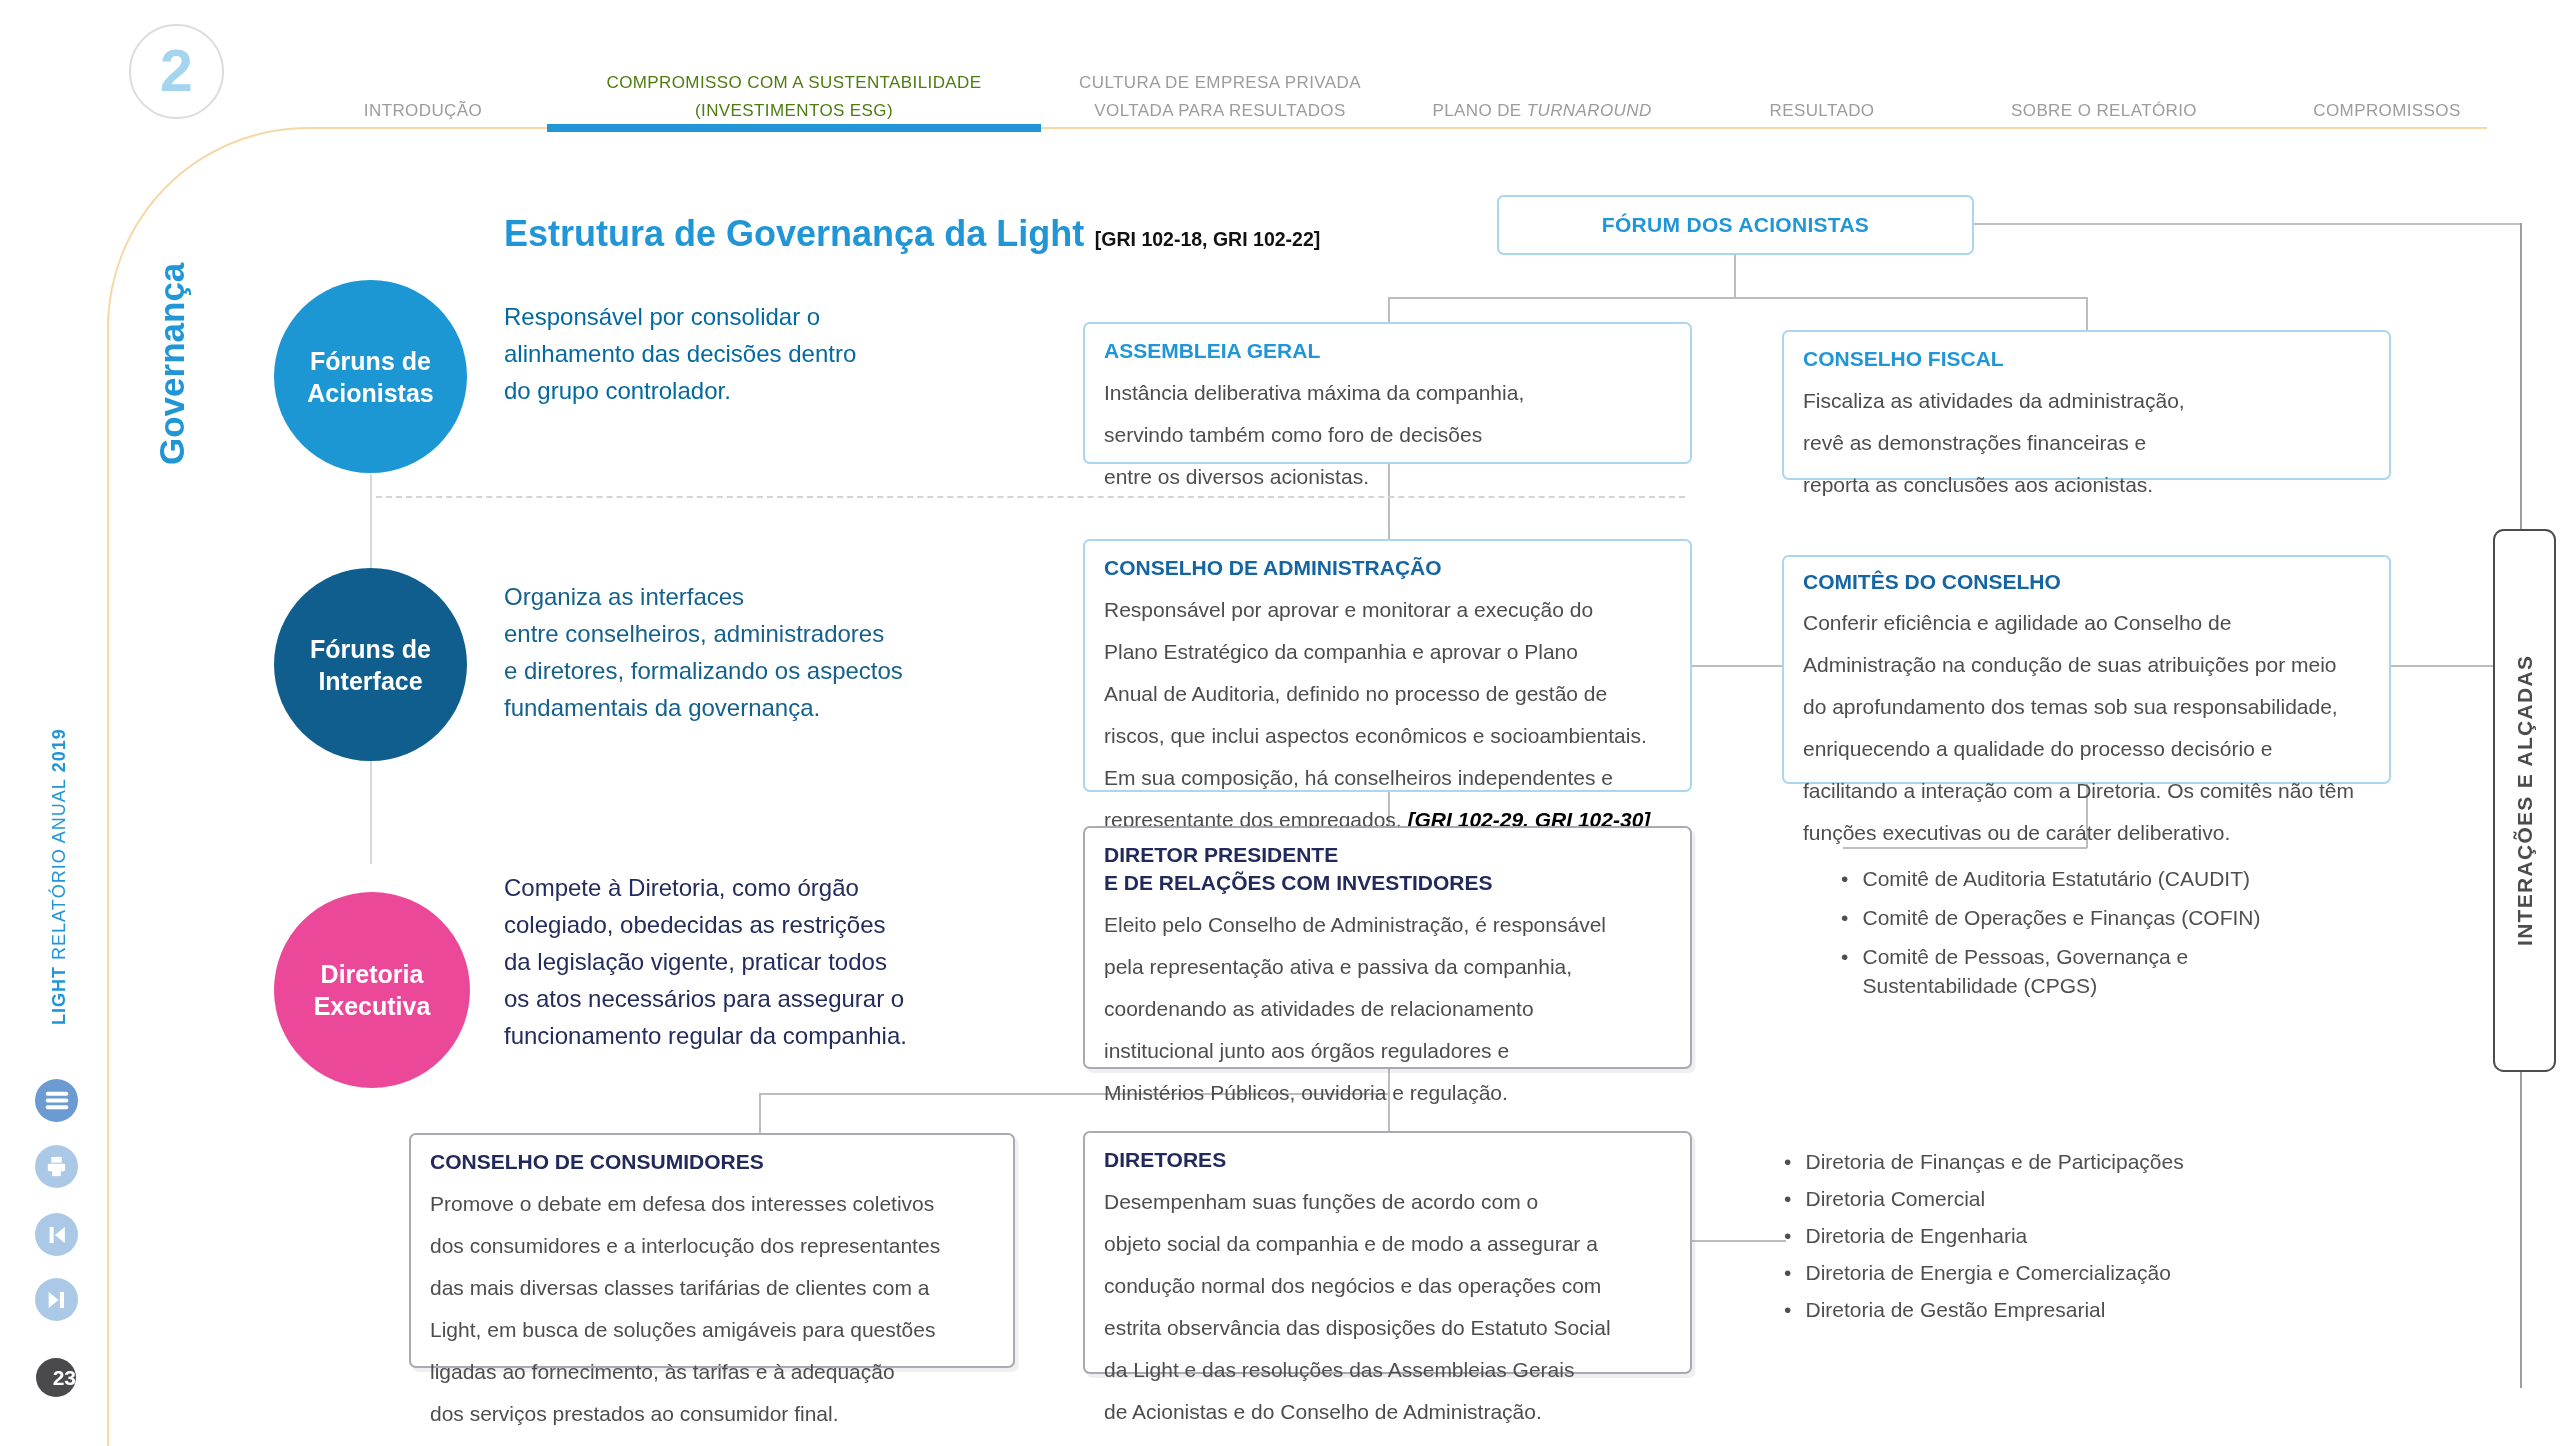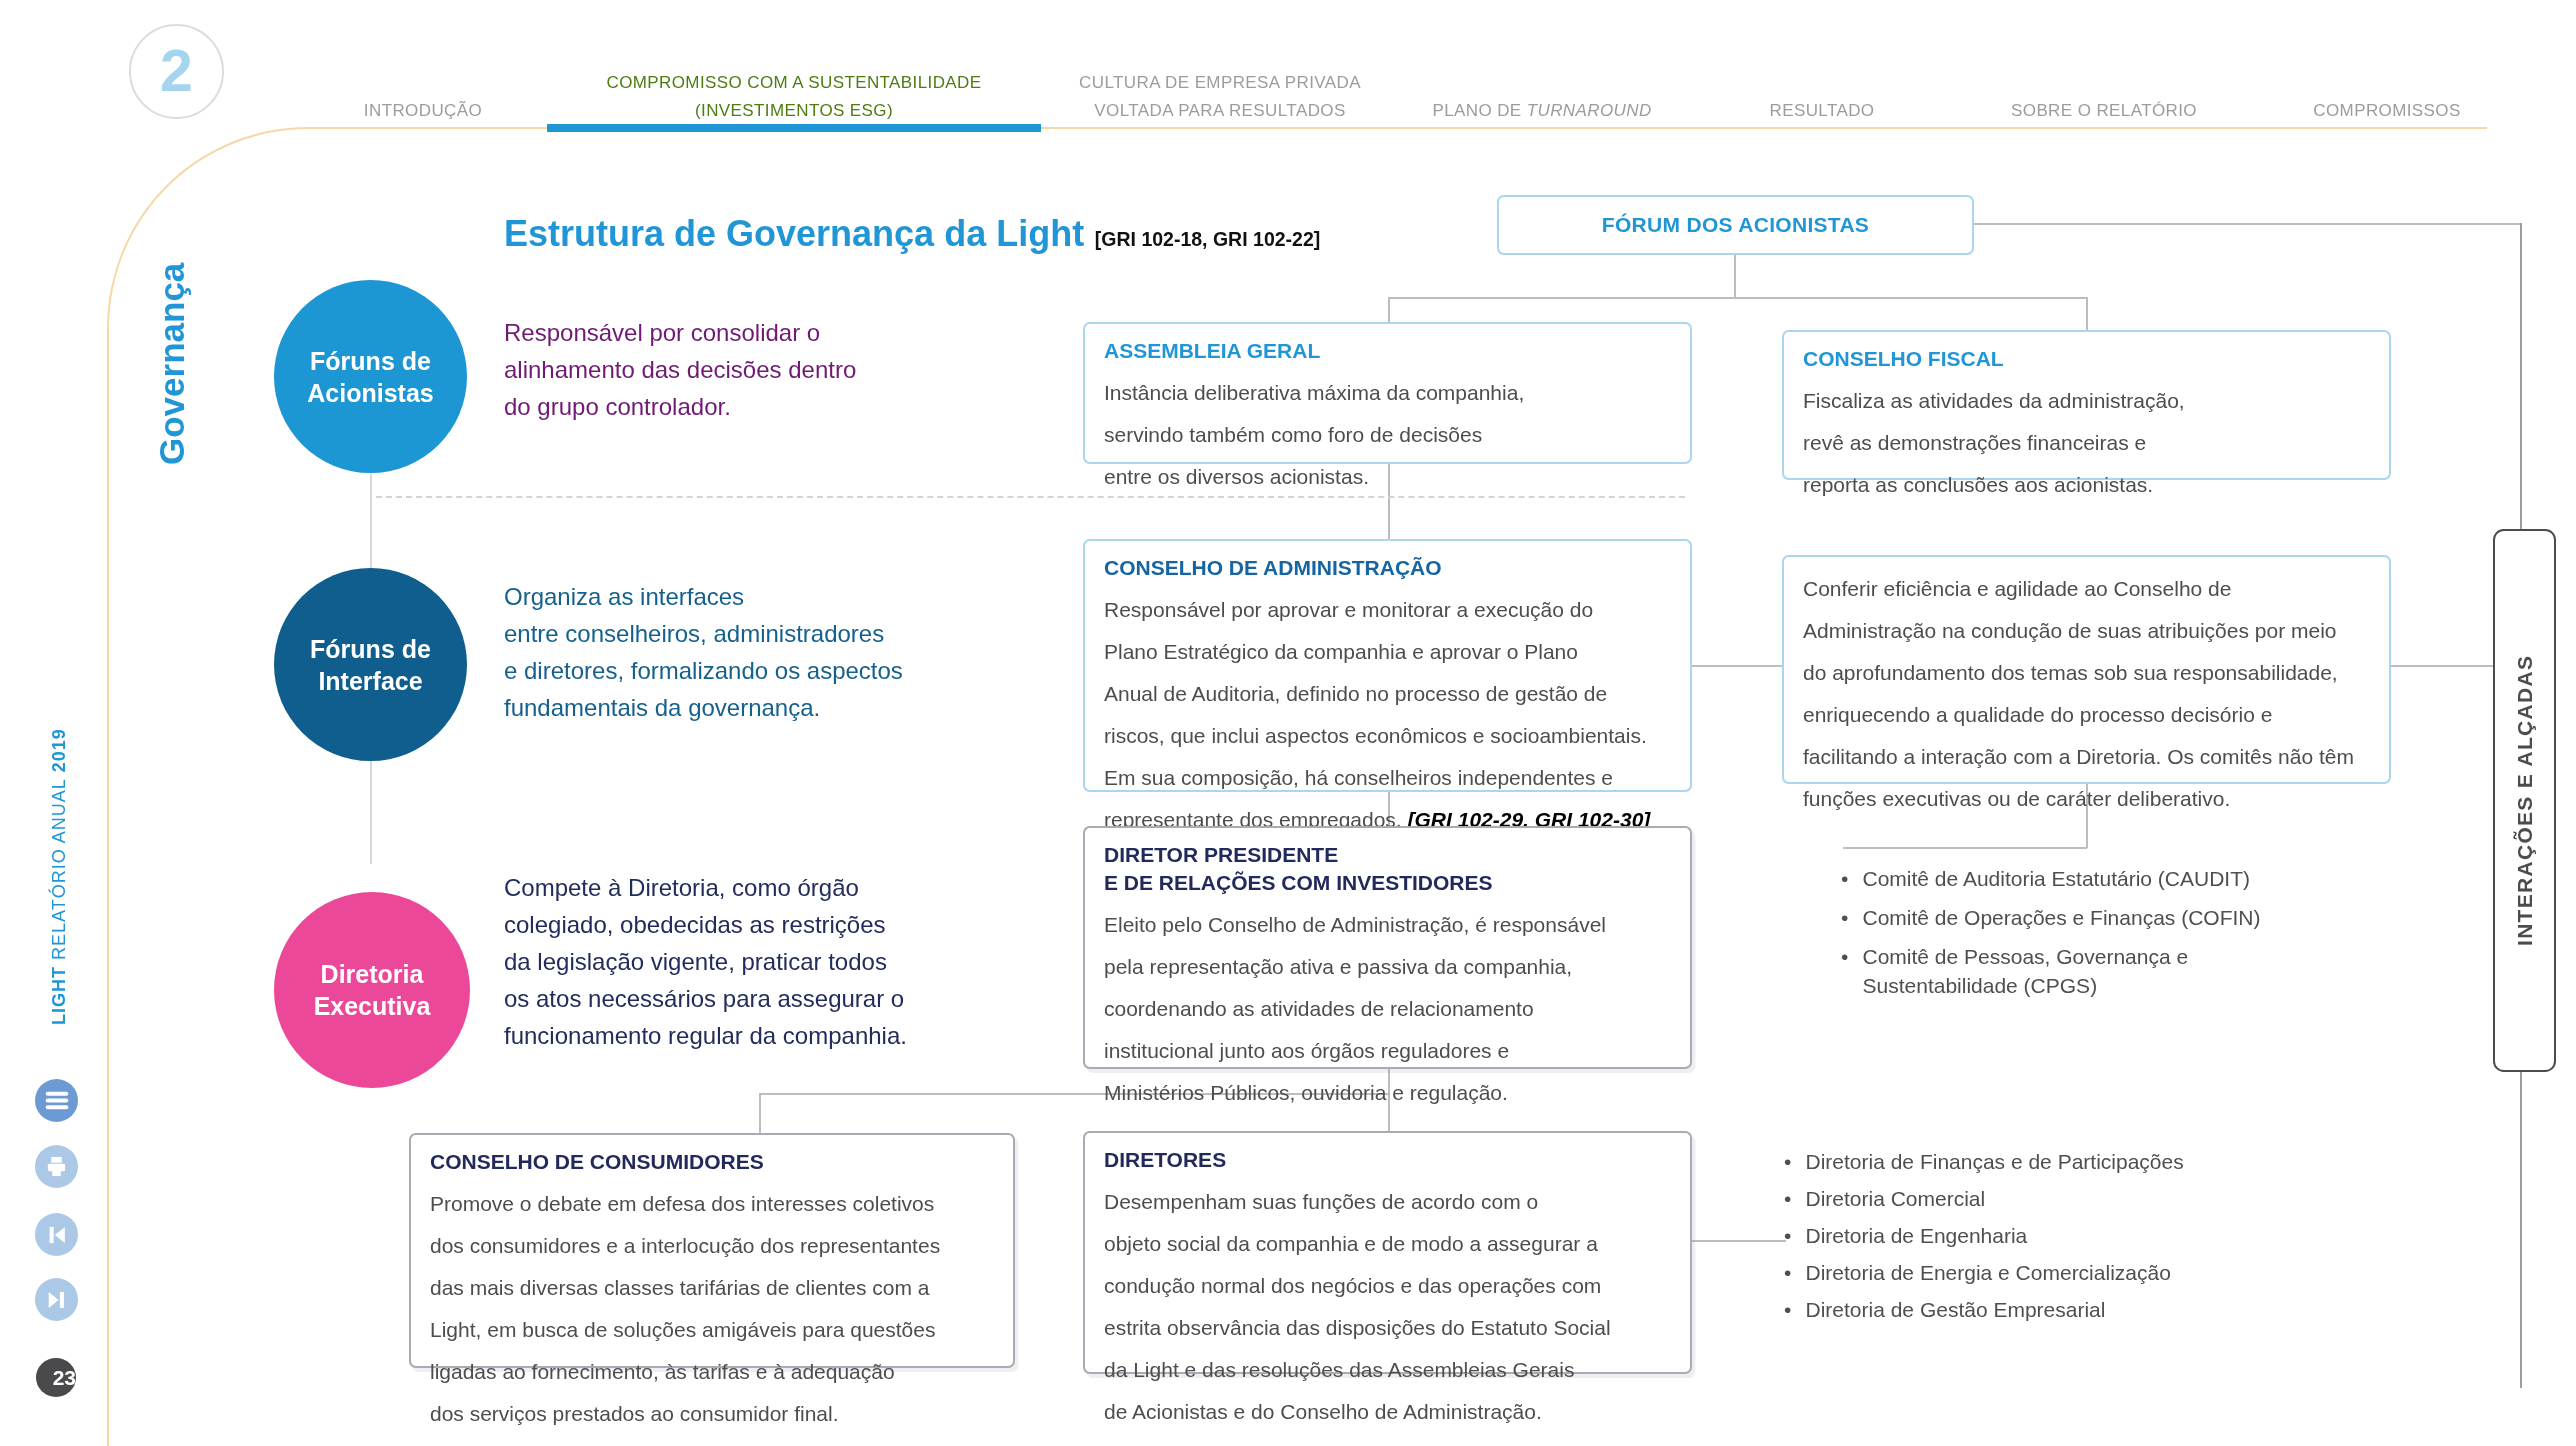--- a/index.html
+++ b/index.html
@@ -146,21 +146,21 @@
 <div class="abs" id="dash-sep"></div>
 <div class="abs" id="right-vline"></div>
 
 <div class="abs bigcircle pre" style="left:274px;top:280px;width:193px;height:193px;background:#1d97d3">Fóruns de
 Acionistas</div>
 <div class="abs bigcircle pre" style="left:274px;top:568px;width:193px;height:193px;background:#0f5e8e">Fóruns de
 Interface</div>
 <div class="abs bigcircle pre" style="left:274px;top:892px;width:196px;height:196px;background:#ec4899">Diretoria
 Executiva</div>
 
-<div class="abs desc pre" style="left:504px;top:314px;color:#701a75">Responsável por consolidar o
+<div class="abs desc pre" style="left:504px;top:298px;color:#0369a1">Responsável por consolidar o
 alinhamento das decisões dentro
 do grupo controlador.</div>
 <div class="abs desc pre" style="left:504px;top:578px;color:#15618e">Organiza as interfaces
 entre conselheiros, administradores
 e diretores, formalizando os aspectos
 fundamentais da governança.</div>
 <div class="abs desc pre" style="left:504px;top:869px;color:#232c5c">Compete à Diretoria, como órgão
 colegiado, obedecidas as restrições
 da legislação vigente, praticar todos
 os atos necessários para assegurar o
@@ -188,20 +188,21 @@
   <div class="box-title t-mid">CONSELHO DE ADMINISTRAÇÃO</div>
   <div class="box-body pre"><span>Responsável por aprovar e monitorar a execução do
 Plano Estratégico da companhia e aprovar o Plano
 Anual de Auditoria, definido no processo de gestão de
 riscos, que inclui aspectos econômicos e socioambientais.
 Em sua composição, há conselheiros independentes e
 representante dos empregados.</span> <span class="gri-inline">[GRI 102-29, GRI 102-30]</span></div>
 </div>
 
 <div class="abs box blue" style="left:1782px;top:555px;width:609px;height:229px;padding-top:10.7px">
+  <div class="box-title t-mid">COMITÊS DO CONSELHO</div>
   <div class="box-body pre">Conferir eficiência e agilidade ao Conselho de
 Administração na condução de suas atribuições por meio
 do aprofundamento dos temas sob sua responsabilidade,
 enriquecendo a qualidade do processo decisório e
 facilitando a interação com a Diretoria. Os comitês não têm
 funções executivas ou de caráter deliberativo.</div>
 </div>
 
 <div class="abs box gray" style="left:1083px;top:826px;width:609px;height:243px">
   <div class="box-title t-navy pre">DIRETOR PRESIDENTE

